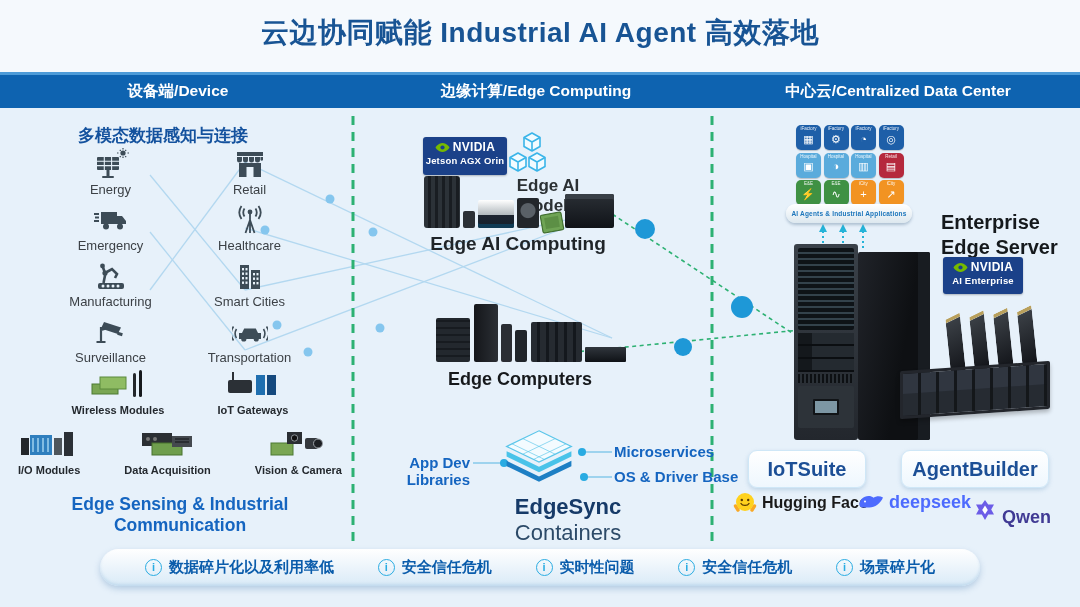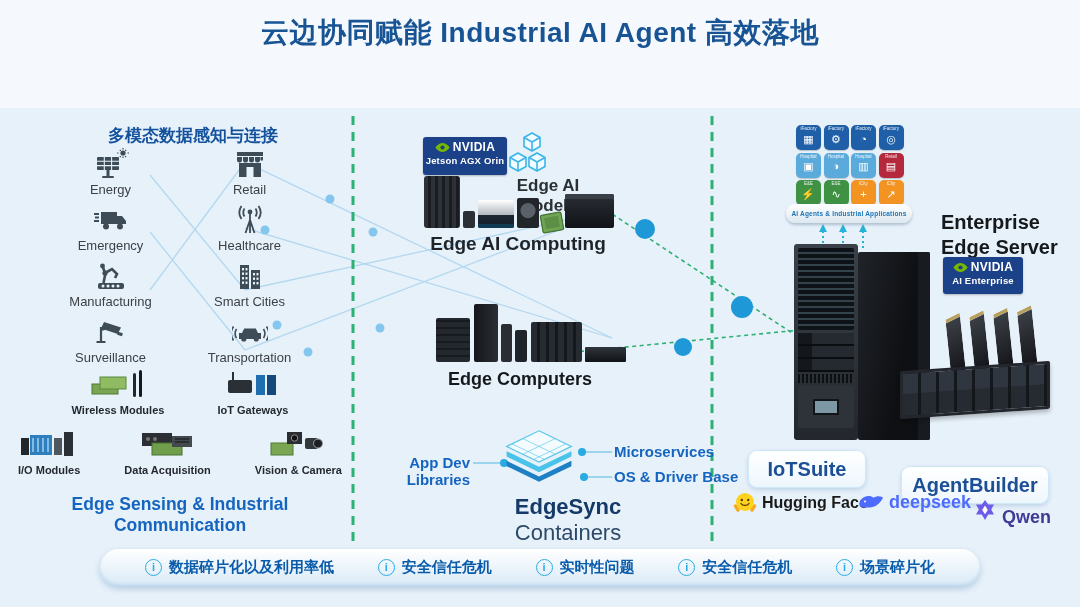--- a/index.html
+++ b/index.html
@@ -11,21 +11,21 @@
   .page-title{left:0;top:14px;width:1080px;text-align:center;font-size:28px;font-weight:bold;color:#185494;letter-spacing:.5px;}
   .header-bar{left:0;top:72px;width:1080px;height:36px;background:#0e63b0;border-top:3px solid #4d9bd8;display:flex;z-index:3;}
   .header-cell{color:#fff;font-size:15.5px;font-weight:bold;display:flex;align-items:center;justify-content:center;}
   .hc1{width:356px;}.hc2{width:360px;}.hc3{width:364px;}
   .content-bg{left:0;top:108px;width:1080px;height:499px;background:#e7f1fa;}
 
   
   .overlay{left:0;top:0;z-index:1;pointer-events:none;}
 
   
-  .panel-heading{left:78px;top:124px;width:200px;text-align:right;font-size:17px;font-weight:bold;color:#14529e;z-index:2;}
+  .panel-heading{left:78px;top:124px;width:200px;text-align:left;font-size:17px;font-weight:bold;color:#14529e;z-index:2;}
   .apps-grid{left:45px;top:148px;width:270px;display:grid;grid-template-columns:1fr 1fr;row-gap:7px;column-gap:8px;z-index:2;}
   .app-item{text-align:center;}
   .app-item svg{display:block;margin:0 auto;}
   .app-label{font-size:13px;color:#3c4146;margin-top:1px;}
   .hw-row1{left:45px;top:368px;width:270px;display:flex;justify-content:space-around;z-index:2;}
   .hw-row2{left:18px;top:428px;width:324px;display:flex;justify-content:space-between;z-index:2;gap:44px;}
   .hw-item{text-align:center;}
   .hw-item svg{display:block;margin:0 auto;}
   .hw-label{font-size:11px;font-weight:bold;color:#24292e;margin-top:2px;}
   .edge-caption{left:8px;top:494px;width:344px;text-align:center;font-size:17.5px;font-weight:bold;color:#1565c0;z-index:2;}
@@ -80,21 +80,21 @@
   .r1-vent{height:9px;margin-top:2px;background:repeating-linear-gradient(90deg,#0d1013 0 2px,#2a3036 2px 4px);}
   .r1-panel{height:42px;margin-top:3px;background:#2d3339;border-radius:2px;display:grid;place-items:center;}
   .r1-screen{width:26px;height:16px;background:#7d97a4;border:2px solid #111417;border-radius:1px;}
   .rack2{left:858px;top:252px;width:72px;height:188px;background:linear-gradient(100deg,#202329 0,#0e1013 60%);border-radius:2px;box-shadow:inset -12px 0 0 #181c21;z-index:2;}
   .gpus{left:938px;top:296px;width:110px;height:74px;z-index:2;transform:rotate(-6deg);display:flex;align-items:flex-end;}
   .gpus i{display:block;width:15px;height:58px;margin-left:9px;background:linear-gradient(#3a3f45,#121419);border-top:4px solid #b9a05c;transform:skewY(-20deg);border-radius:1px;}
   .storage{left:900px;top:366px;width:150px;height:48px;z-index:2;transform:skewY(-4deg);background:repeating-linear-gradient(90deg,#303640 0 15px,#14171b 15px 18px);border:3px solid #23262c;border-radius:2px;box-shadow:inset 0 -22px 0 rgba(20,23,27,.35),0 3px 4px rgba(0,0,0,.25);}
   .server-label{left:941px;top:210px;width:130px;font-size:20px;font-weight:bold;color:#15191c;line-height:1.25;z-index:2;}
   .suite-card{top:450px;height:38px;background:linear-gradient(180deg,#ffffff,#eef7fe);border:1px solid #cfe7f7;border-radius:9px;box-shadow:0 2px 4px rgba(130,170,205,.4);display:grid;place-items:center;font-size:20px;font-weight:bold;color:#1c4f96;z-index:2;}
   .card-iot{left:748px;width:118px;}
-  .card-agent{left:901px;width:148px;margin-top:16px;}
+  .card-agent{left:901px;width:148px;}
   .partner{top:492px;display:flex;align-items:center;gap:5px;z-index:2;}
   .p-hf{left:733px;}
   .p-hf span{font-size:16px;font-weight:bold;color:#1a1a1a;}
   .p-ds{left:858px;text-align:center;}
   .p-ds span{font-size:18px;font-weight:bold;color:#4d6bfe;}
   .p-qw{left:973px;}
   .p-qw span{font-size:18px;font-weight:bold;color:#403a94;margin-top:15px;}
 
   
   .challenge-bar{left:100px;top:549px;width:880px;height:37px;border-radius:19px;background:linear-gradient(#ffffff,#d9eaf7);box-shadow:0 3px 6px rgba(120,160,200,.45),inset 0 -2px 3px rgba(150,190,220,.35);display:flex;align-items:center;justify-content:space-between;padding:0 45px;z-index:2;}
@@ -102,20 +102,25 @@
   .ci{width:17px;height:17px;border-radius:50%;border:1.8px solid #2aace2;color:#2aace2;font-size:11px;font-weight:bold;display:grid;place-items:center;line-height:1;}
   .challenge b{font-size:15px;color:#0a5cab;}
 </style>
 </head>
 <body>
 
 <div class="stage">
 
   <div class="abs page-title">云边协同赋能 Industrial AI Agent 高效落地</div>
 
+  <div class="abs header-bar">
+    <div class="header-cell hc1">设备端/Device</div>
+    <div class="header-cell hc2">边缘计算/Edge Computing</div>
+    <div class="header-cell hc3">中心云/Centralized Data Center</div>
+  </div>
 
   <div class="abs content-bg"></div>
 
   <svg class="abs overlay" width="1080" height="607" viewBox="0 0 1080 607">
     <g stroke="#b3d8f0" stroke-width="1.3">
       <line x1="245" y1="162" x2="612" y2="338"></line>
       <line x1="245" y1="350" x2="612" y2="210"></line>
       <line x1="245" y1="228" x2="612" y2="338"></line>
       <line x1="245" y1="290" x2="612" y2="210"></line>
       <line x1="150" y1="175" x2="245" y2="290"></line>

